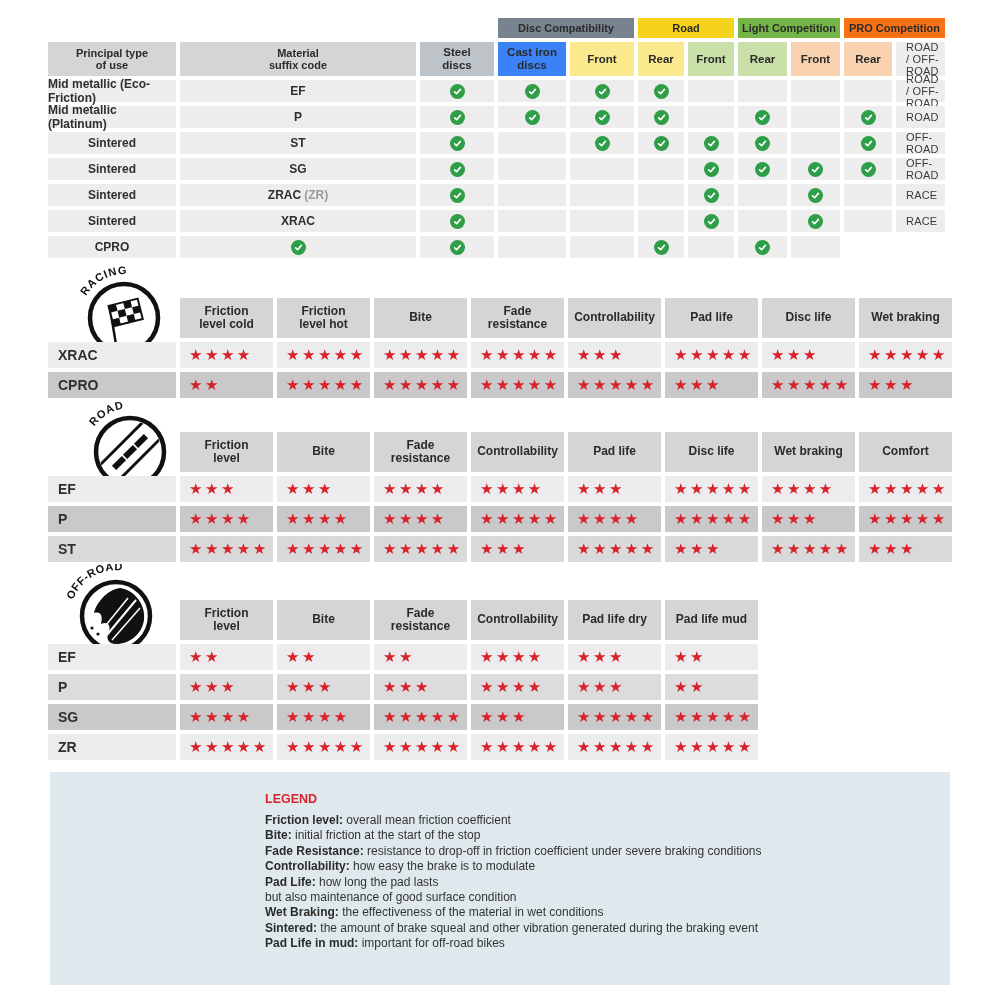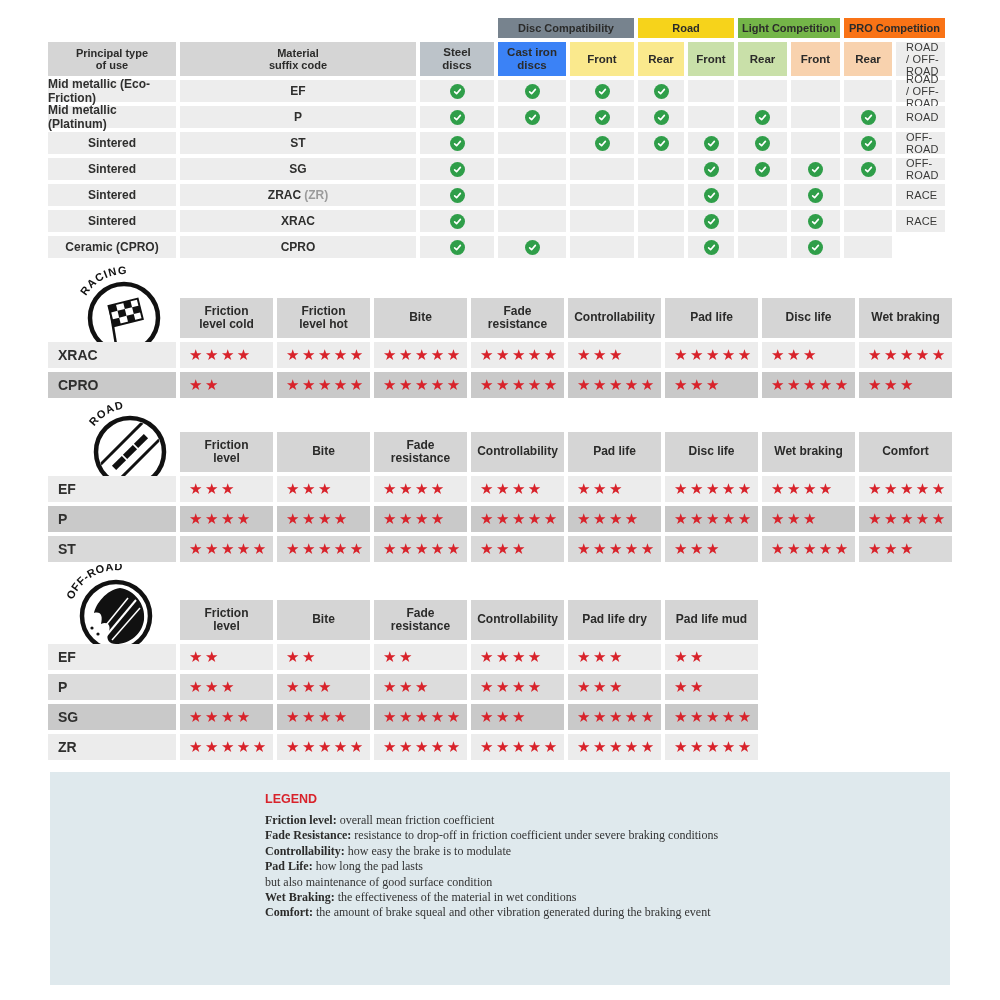--- a/index.html
+++ b/index.html
@@ -43,21 +43,21 @@
     letter-spacing:2.5px;line-height:1;}
   
   .sec-icon{position:absolute;}
   #racing-icon{left:70px;top:266px;}
   #road-icon{left:76px;top:400px;}
   #offroad-icon{left:62px;top:564px;}
   
   #legend{position:absolute;left:50px;top:772px;width:900px;height:213px;background:#dfe9ed;}
   #legend-content{margin-left:215px;padding-top:20px;}
   .legend-title{color:#d8232b;font-weight:700;font-size:12.5px;margin-bottom:7px;}
-  .legend-line{font-size:12px;line-height:15.4px;color:#333;font-family:Liberation Serif, serif;}
+  .legend-line{font-size:12px;line-height:15.4px;color:#333;}
   .term{font-weight:700;color:#2b2b2a;}
 </style>
 </head>
 <body>
 
 <div id="compat-grid">
     <div class="spacer" style="grid-column: 1 / span 3;"></div>
     <div class="group-h" style="background: rgb(119, 131, 142); grid-column: 4 / span 2;">Disc Compatibility</div>
     <div class="group-h" style="background: rgb(246, 211, 27); grid-column: 6 / span 2;">Road</div>
     <div class="group-h" style="background: rgb(116, 181, 72); grid-column: 8 / span 2;">Light Competition</div>
@@ -311,21 +311,20 @@
     <div class="cell check-cell"></div>
     <div class="cell check-cell">
       <span class="check">
         <svg viewBox="0 0 12 12" width="9" height="9">
           <path d="M2.2 6.5 L4.8 9 L9.8 3.2" stroke="#fff" stroke-width="2.2" fill="none" stroke-linecap="round" stroke-linejoin="round"></path>
         </svg>
       </span>
     </div>
     <div class="cell check-cell"></div>
     <div class="cell use">RACE</div>
-    <div class="cell tech">Ceramic (CPRO)</div>
     <div class="cell code">
       <span>CPRO</span>
     </div>
     <div class="cell check-cell">
       <span class="check">
         <svg viewBox="0 0 12 12" width="9" height="9">
           <path d="M2.2 6.5 L4.8 9 L9.8 3.2" stroke="#fff" stroke-width="2.2" fill="none" stroke-linecap="round" stroke-linejoin="round"></path>
         </svg>
       </span>
     </div>
@@ -653,21 +652,23 @@
     <div class="cell star-cell" style="background: rgb(236, 236, 236);">
       <span class="stars">★★★★★</span>
     </div>
   </div>
 
 <div id="legend">
   <div id="legend-content">
     <div class="legend-title">LEGEND</div>
     <div id="legend-items">
         <div class="legend-line"><span class="term">Friction level:</span> overall mean friction coefficient</div>
+        <div class="legend-line"><span class="term">Bite:</span> initial friction at the start of the stop</div>
         <div class="legend-line"><span class="term">Fade Resistance:</span> resistance to drop-off in friction coefficient under severe braking conditions</div>
         <div class="legend-line"><span class="term">Controllability:</span> how easy the brake is to modulate</div>
         <div class="legend-line"><span class="term">Pad Life:</span> how long the pad lasts</div>
         <div class="legend-line">but also maintenance of good surface condition</div>
         <div class="legend-line"><span class="term">Wet Braking:</span> the effectiveness of the material in wet conditions</div>
-        <div class="legend-line"><span class="term">Comfort:</span> the amount of brake squeal and other vibration generated during the braking event</div>
+        <div class="legend-line"><span class="term">Sintered:</span> the amount of brake squeal and other vibration generated during the braking event</div>
+        <div class="legend-line"><span class="term">Pad Life in mud:</span> important for off-road bikes</div>
       </div>
   </div>
 </div>
 
 </body></html>

